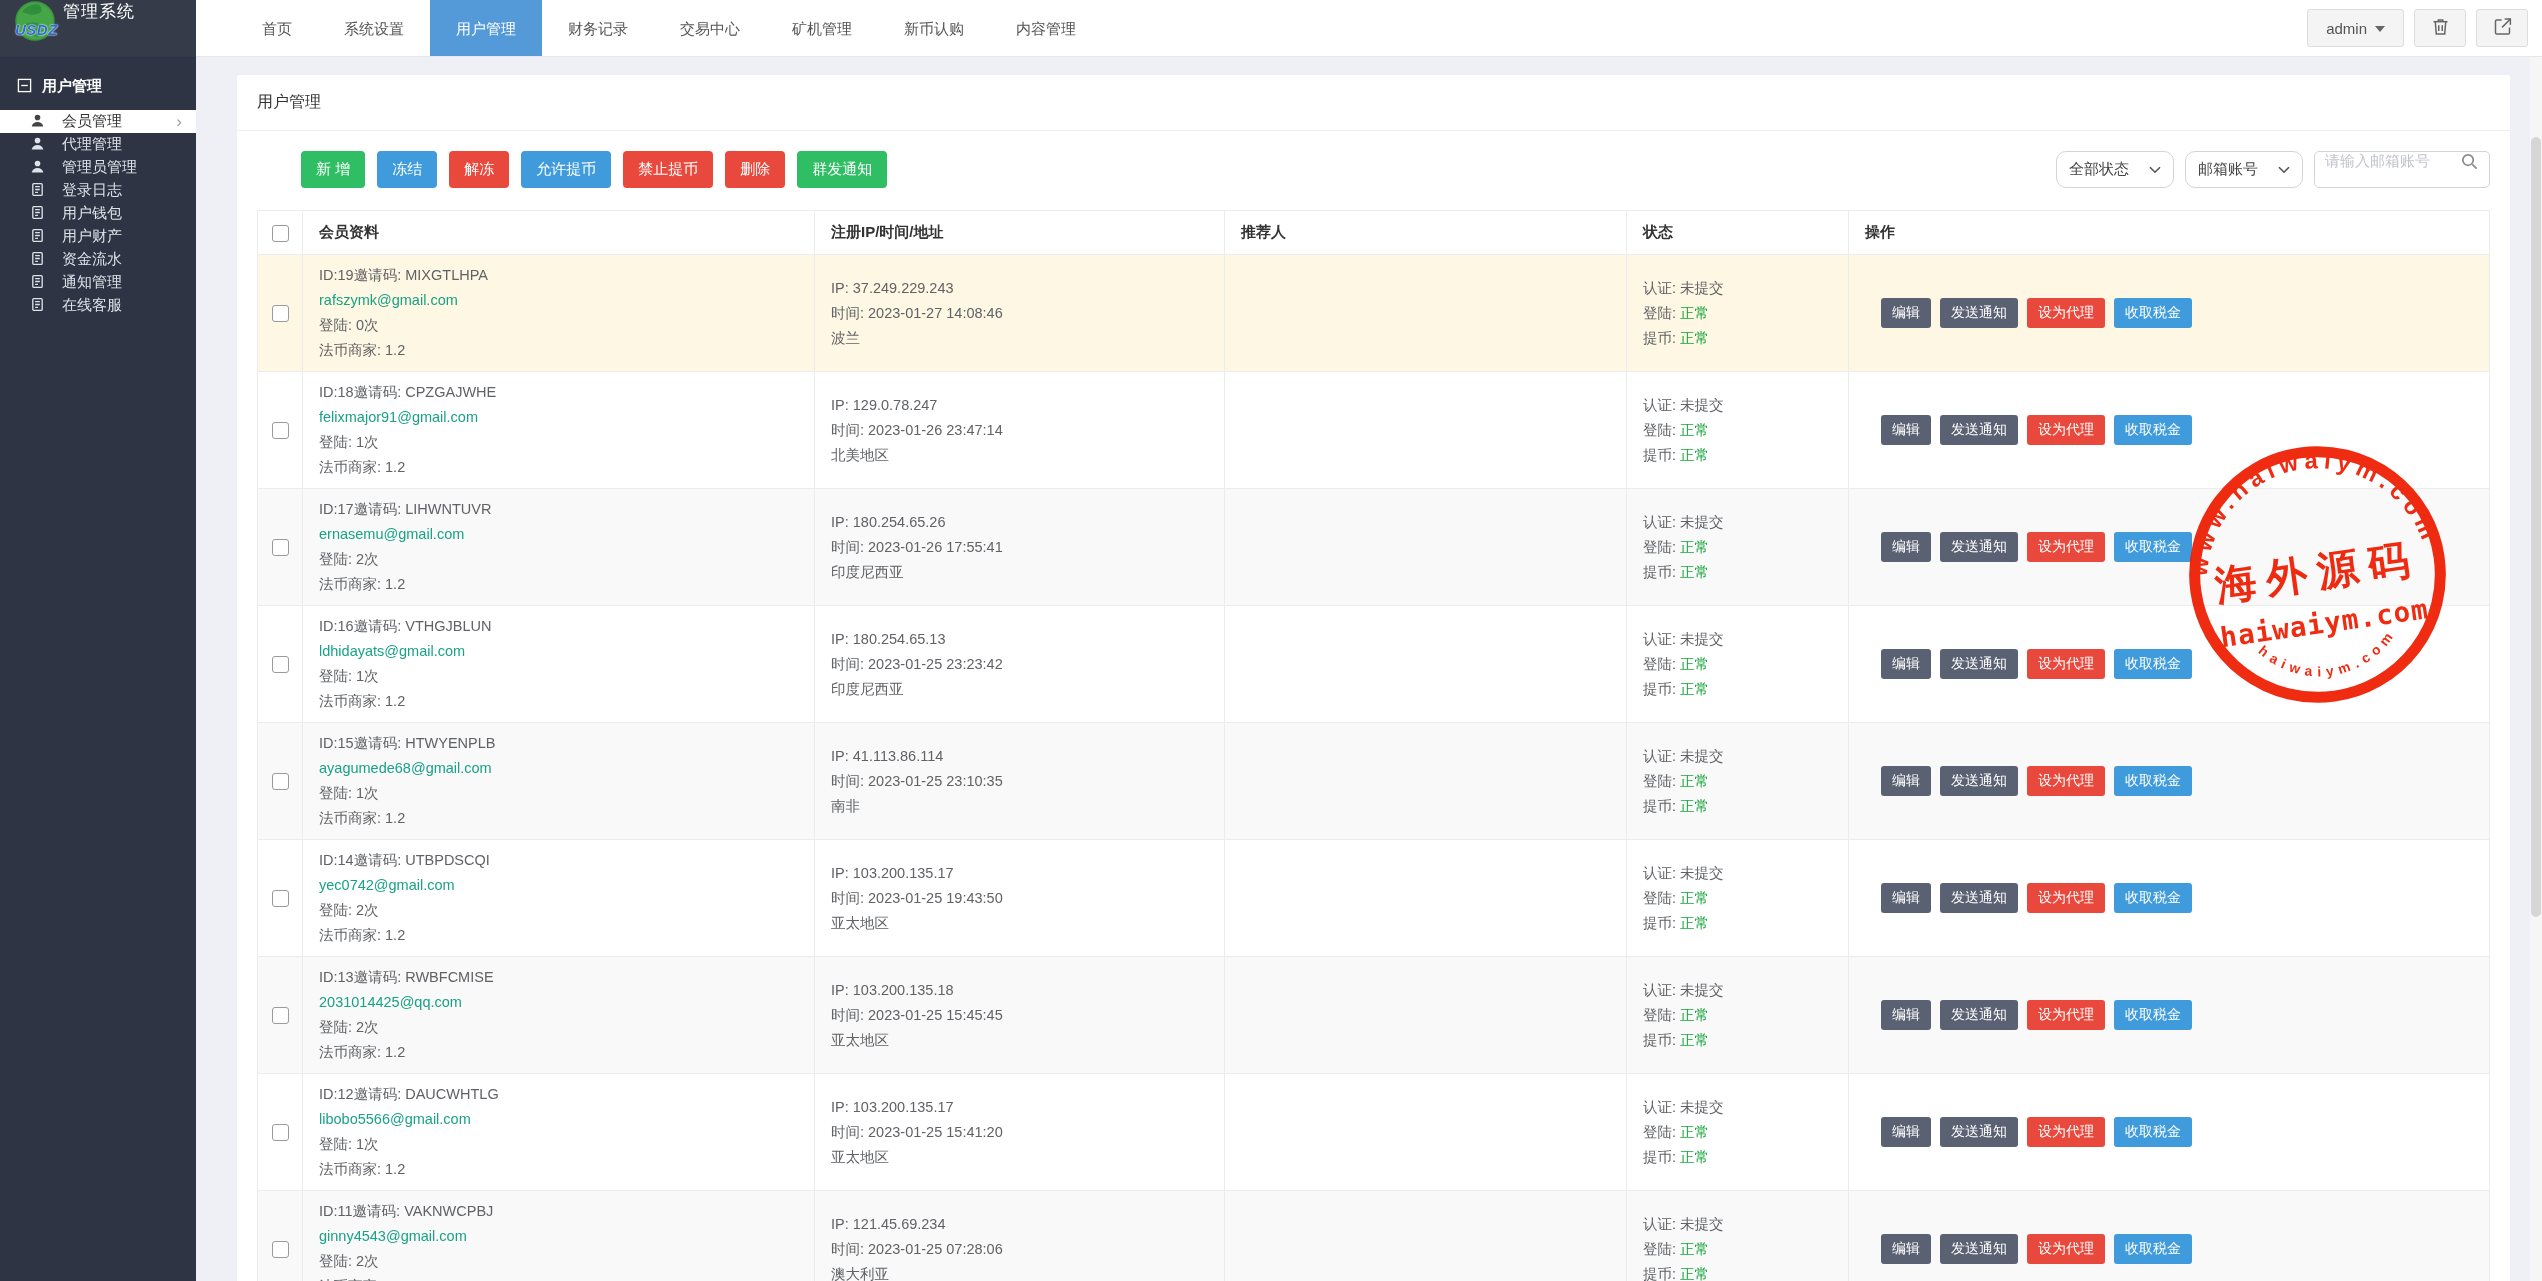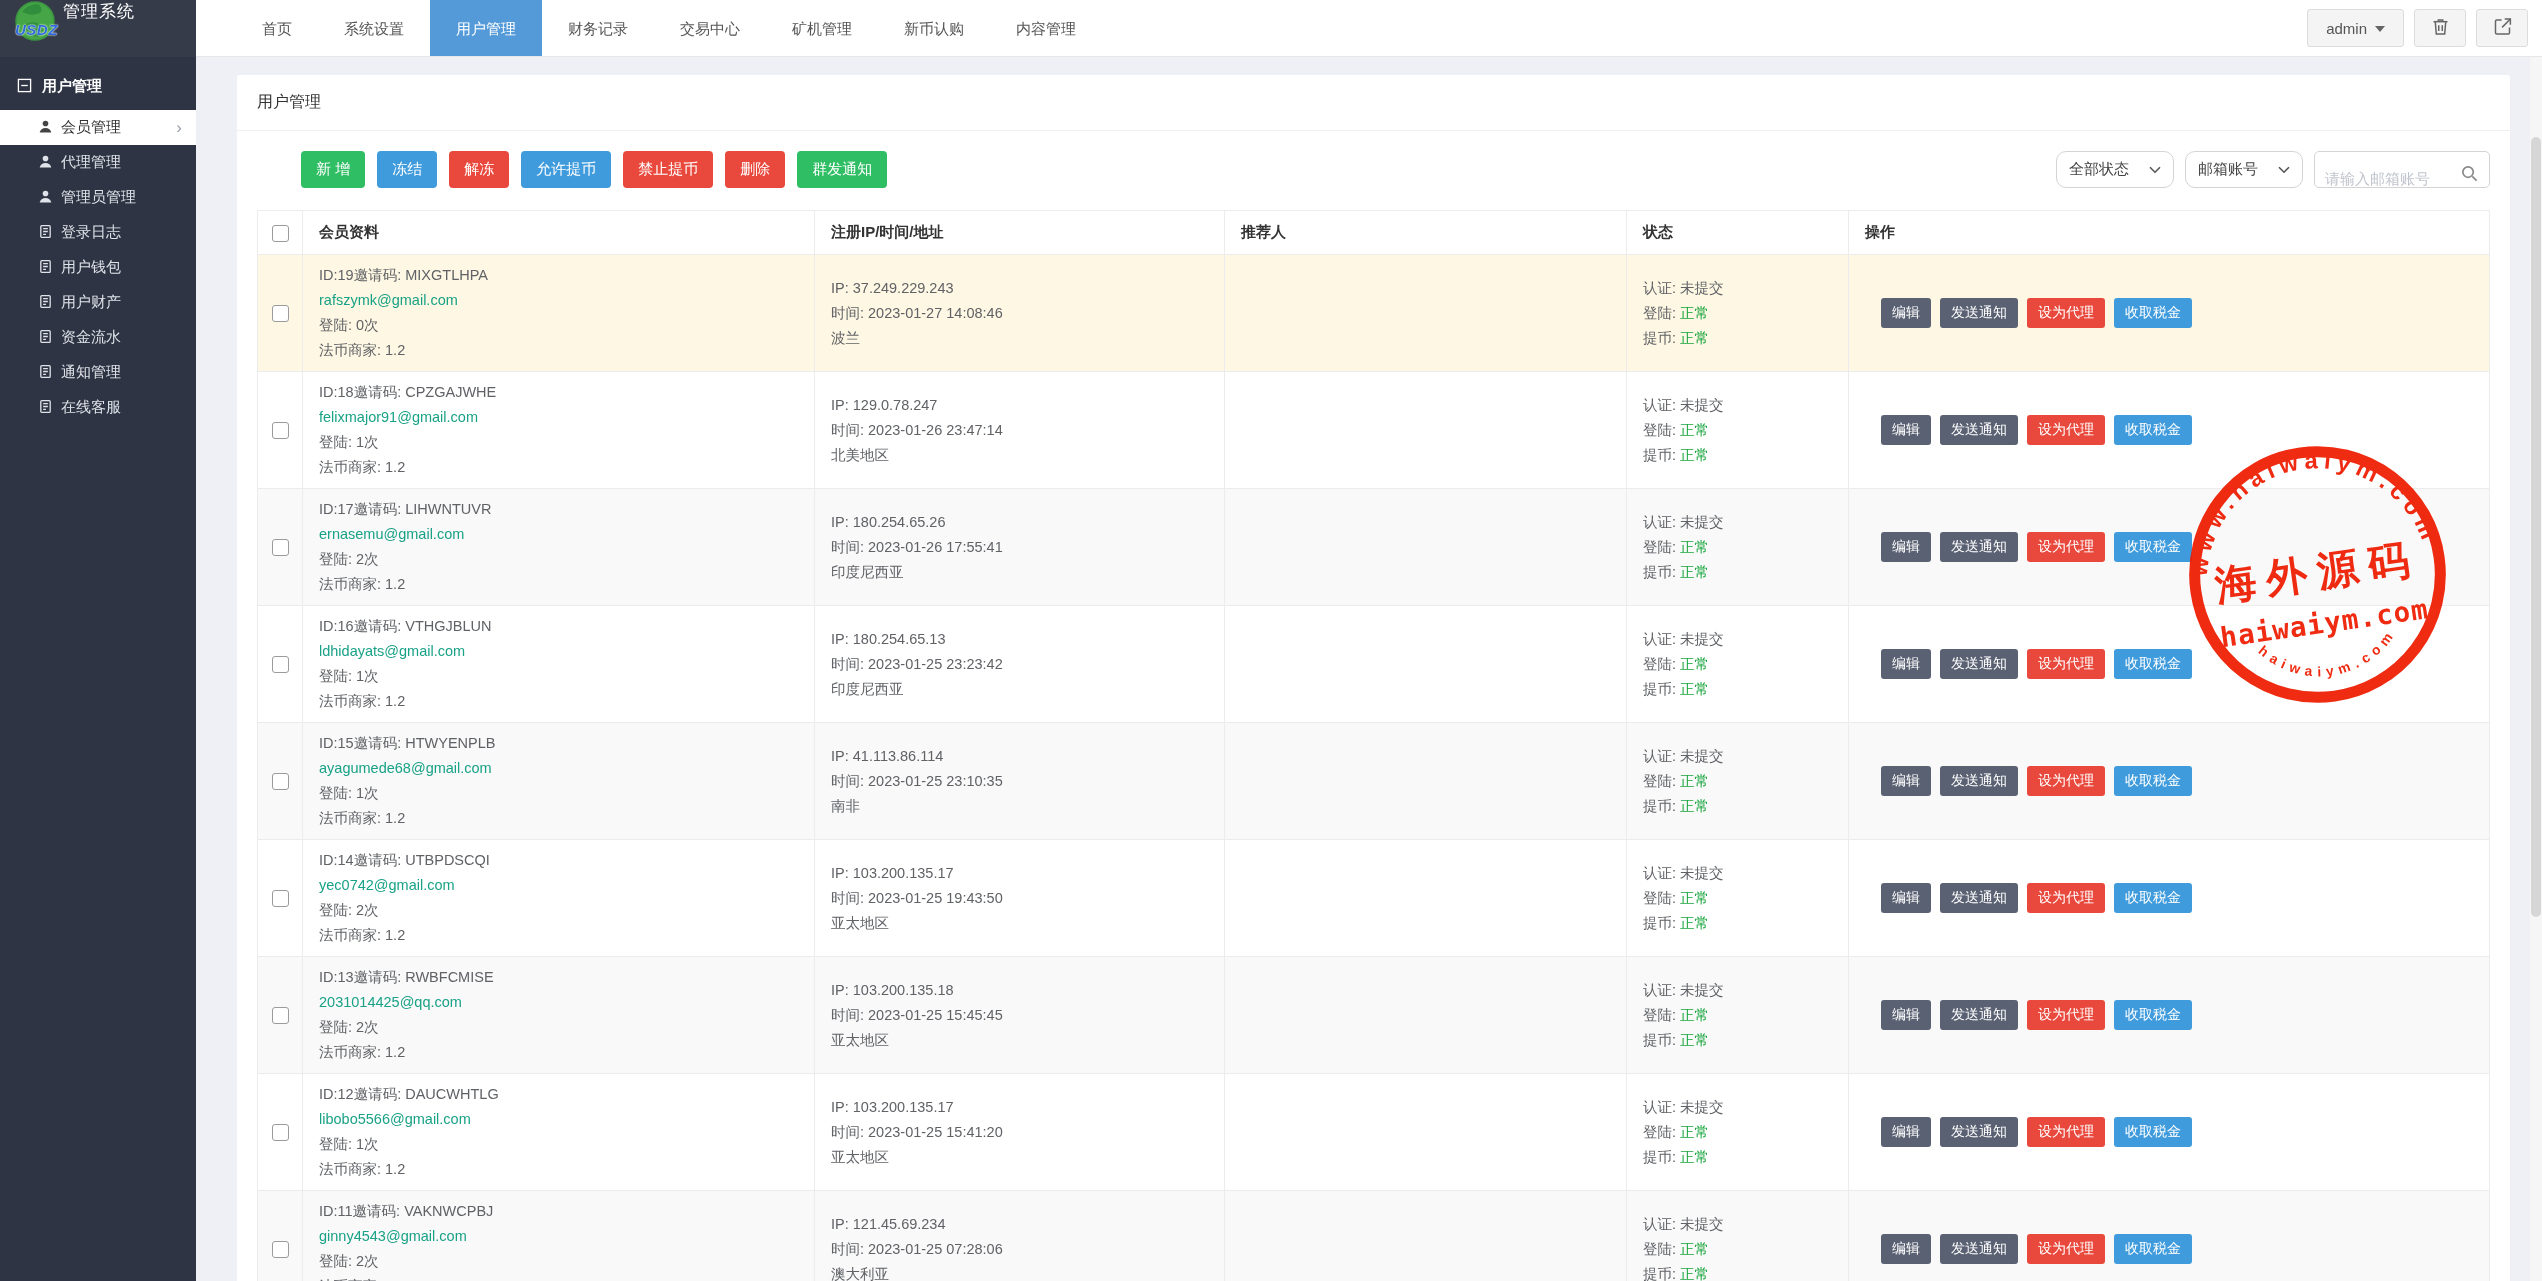--- a/index.html
+++ b/index.html
@@ -24,21 +24,21 @@
   .nav-btn.admin { padding:0 18px; }
   .nav-btn.icon-only { width:52px; }
   .caret-down { display:inline-block; width:0; height:0; border-left:5px solid transparent;
     border-right:5px solid transparent; border-top:6px solid #666; margin-top:2px; }
 
   
   .sidebar { position:absolute; left:0; top:57px; width:196px; bottom:0; background:var(--sidebar-bg,#2e3444); z-index:20; }
   .side-header { display:flex; align-items:center; gap:10px; color:#fff; font-size:15px; font-weight:bold;
     padding:20px 0 14px 17px; }
   .side-items { list-style:none; }
-  .side-item { display:flex; align-items:center; gap:8px; height:35px; padding-left:38px; color:#dfe2e8;
+  .side-item { display:flex; align-items:center; gap:17px; height:23px; padding-left:30px; color:#dfe2e8;
     font-size:15px; cursor:pointer; }
   .side-item.active { background:#fff; color:#333; } .side-item.active .ic-fill { fill:#444; }
   .side-item .chev { margin-left:auto; margin-right:14px; color:#9aa0ab; font-size:17px; }
   .ic-fill { fill:#dfe2e8; } .ic-stroke { stroke:#dfe2e8; }
 
   
   .main { position:absolute; left:196px; top:57px; right:0; bottom:0; }
   .card { position:absolute; left:41px; top:18px; width:2273px; bottom:-60px; background:#fff; border-radius:2px; }
   .card-title { font-size:16px; color:#333; padding:17px 20px; border-bottom:1px solid #f0f0f0; }
   .card-body { padding:20px; }
@@ -49,21 +49,21 @@
     font-family:inherit; white-space:nowrap; }
   .btn-green { background:var(--green,#2fbe63); }
   .btn-blue  { background:var(--blue,#3f9bdc); }
   .btn-red   { background:var(--red,#e9493d); }
 
   .filters { margin-left:auto; display:flex; gap:11px; align-items:center; }
   .select { height:37px; min-width:118px; border:1px solid #d4d4d4; border-radius:10px; background:#fff;
     display:flex; align-items:center; justify-content:space-between; padding:0 12px; font-size:15px;
     color:#444; gap:14px; cursor:pointer; }
   .search-box { height:37px; width:176px; border:1px solid #d4d4d4; border-radius:5px; background:#fff;
-    display:flex; align-items:flex-end; padding:0 10px; }
+    display:flex; align-items:flex-start; padding:0 10px; }
   .search-box input { border:none; outline:none; flex:1; min-width:0; font-size:15px; color:#333;
     font-family:inherit; }
   .search-box input::placeholder { color:#c0c4cc; }
 
   
   .tbl-wrap { margin-top:22px; }
   table { width:100%; border-collapse:collapse; table-layout:fixed; }
   th, td { border:1px solid #ececec; }
   th { height:38px; text-align:left; font-size:15px; color:#333; font-weight:bold; padding:12px 16px; background:#fff; }
   td { height:112px; vertical-align:middle; padding:8px 16px; font-size:14.5px; color:#606266; }

